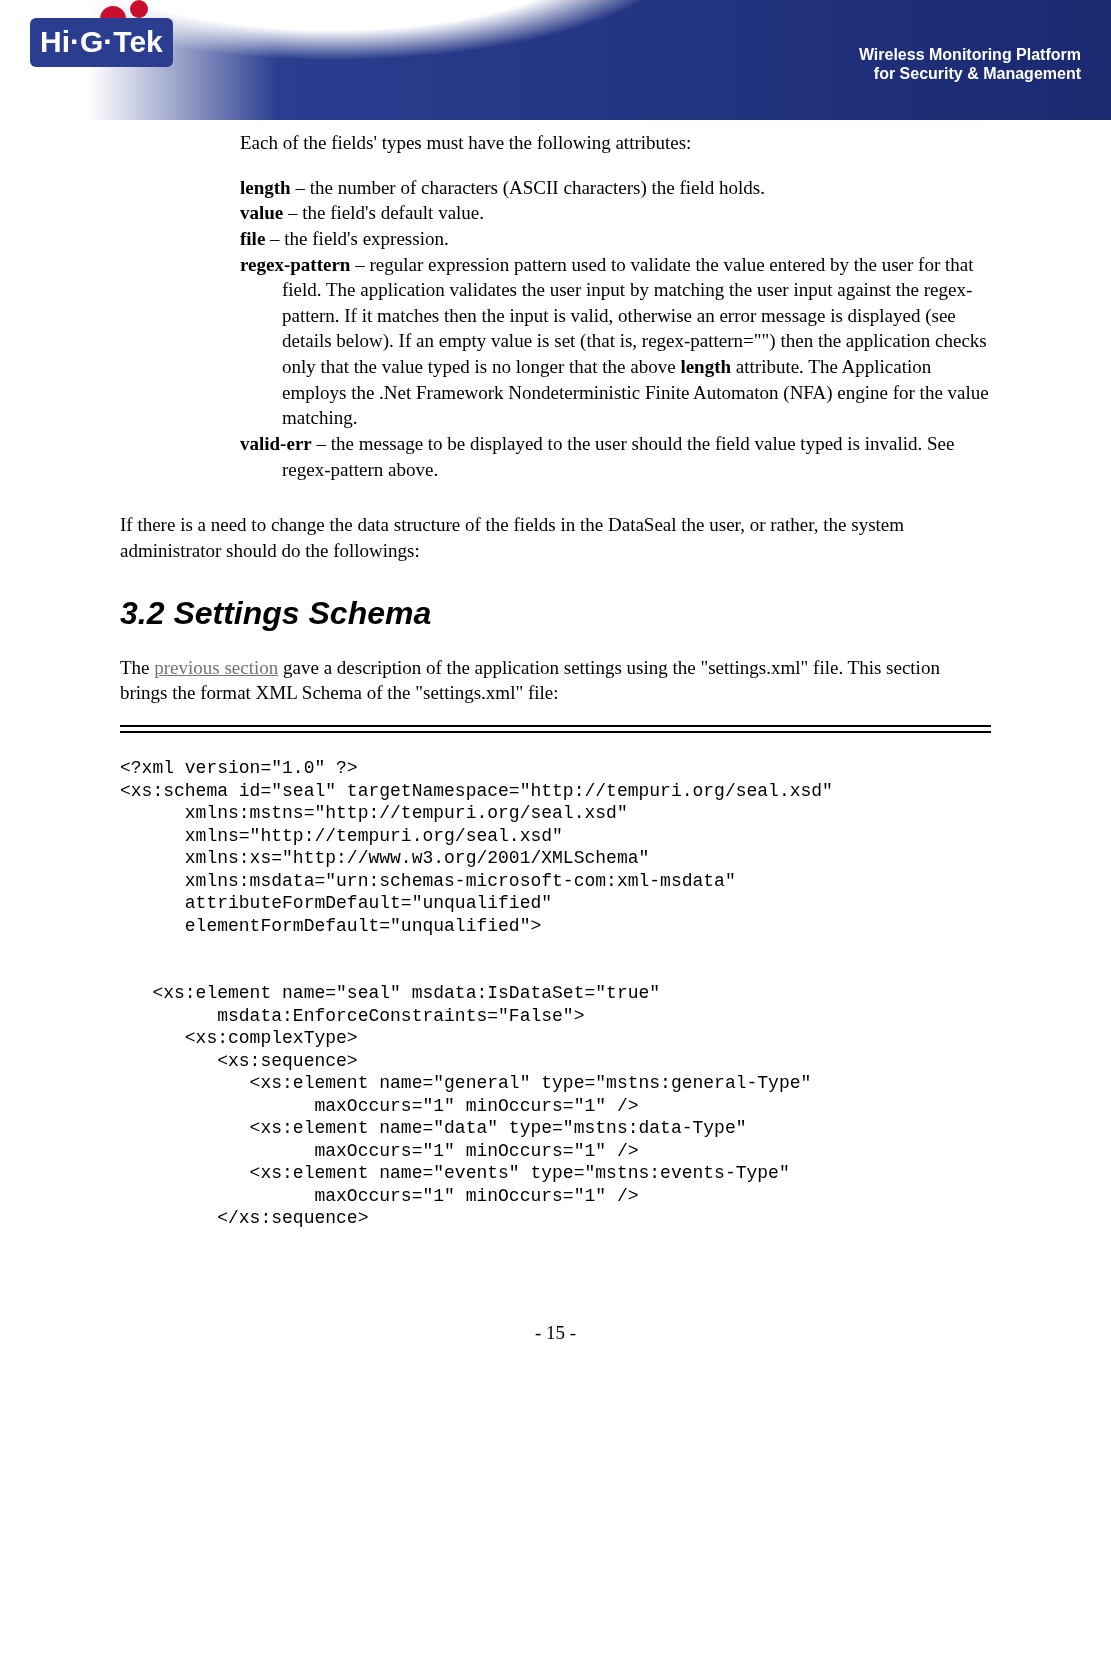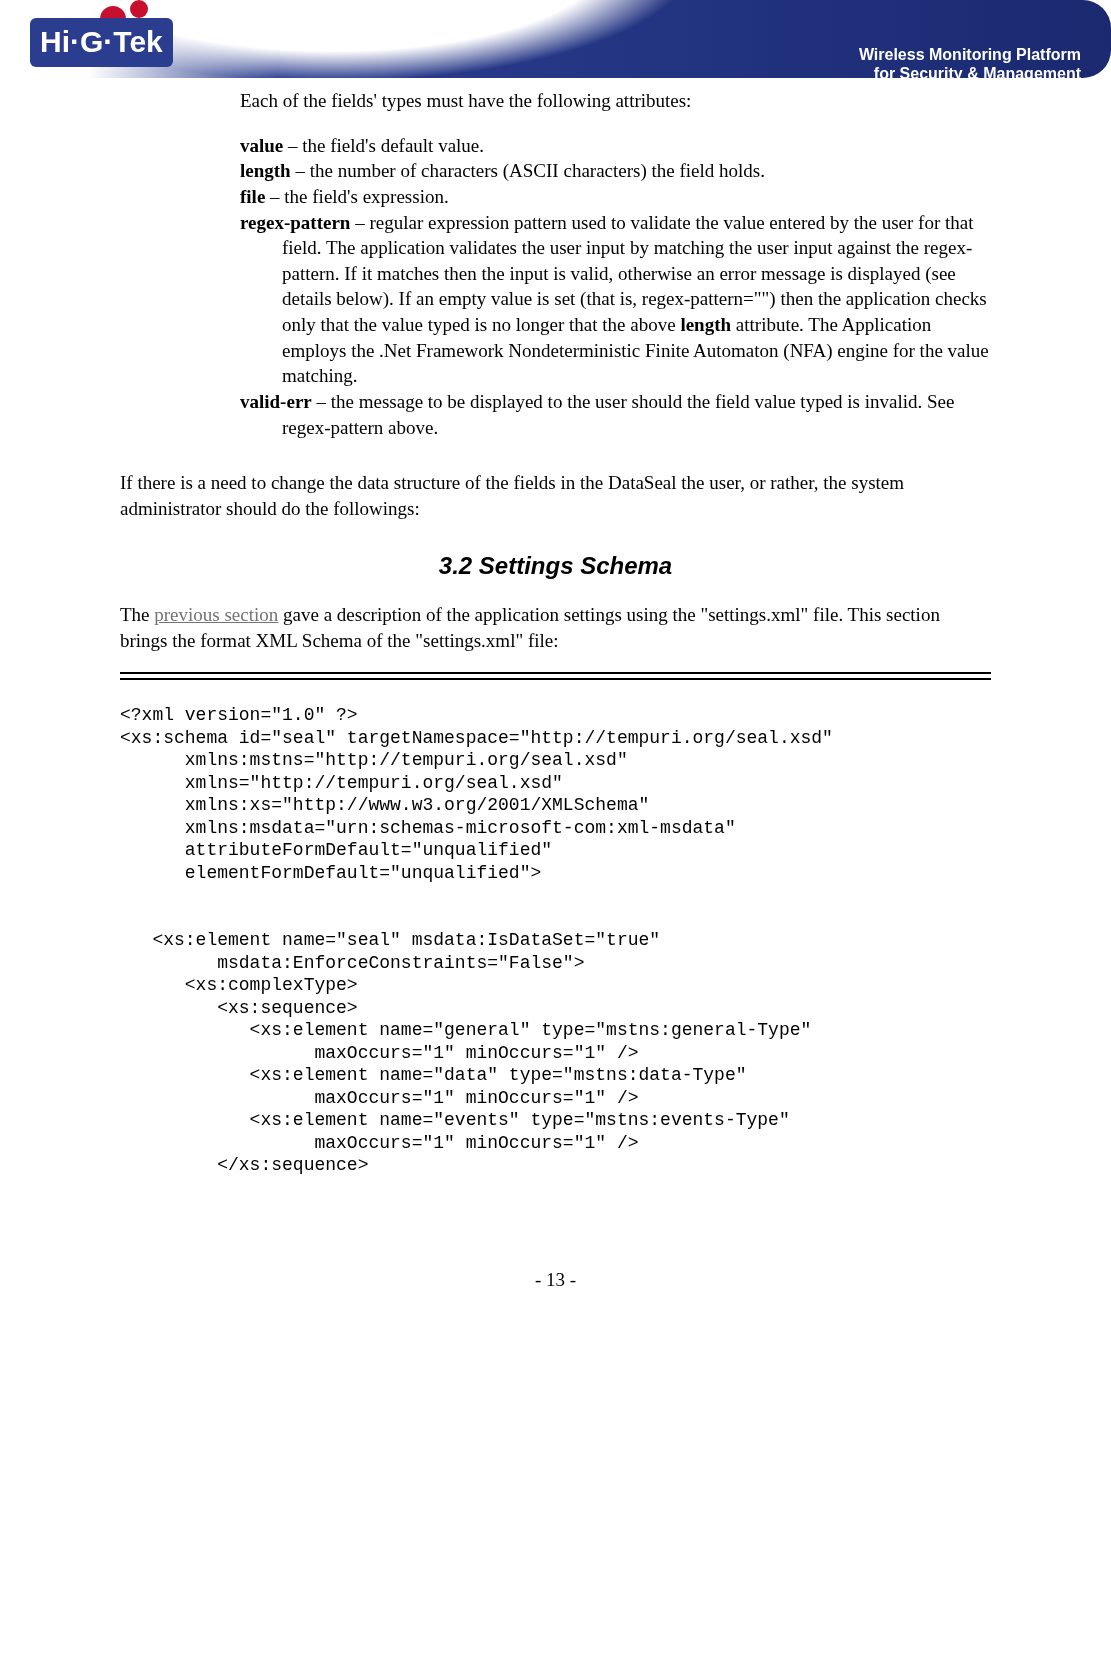--- a/index.html
+++ b/index.html
@@ -6,24 +6,23 @@
     margin: 0;
     font-family: "Times New Roman", serif;
     font-size: 19px;
     line-height: 1.35;
     color: #000;
     background: #fff;
     width: 1111px;
   }
   .banner {
     position: relative;
-    height: 78px;
+    height: 120px;
     background: linear-gradient(to right, #fff 0%, #fff 8%, #2a3d8f 25%, #1a2970 100%);
     overflow: hidden;
-    border-radius: 28px;
   }
   .banner-swoosh {
     position: absolute;
     top: 0; left: 0; right: 0; bottom: 0;
     background: radial-gradient(ellipse 600px 200px at 30% -50%, #fff 45%, rgba(255,255,255,0) 60%);
     pointer-events: none;
   }
   .logo {
     position: absolute;
     left: 30px;
@@ -59,23 +58,22 @@
   .attr-item { margin-bottom: 0; }
   .attr-item .hang { display:block; padding-left: 42px; text-indent:-42px; }
   .bold { font-weight: bold; }
   .section-para { margin-top: 30px; }
   ol.steps { margin: 0 0 0 40px; padding-left: 22px; }
   ol.steps li { padding-left: 8px; }
   h3.section-heading {
     font-family: Arial, sans-serif;
     font-style: italic;
     font-weight: bold;
-    font-size: 24px;
+    font-size: 32px;
     margin: 28px 0 20px 0;
-    text-align: center;
   }
   .link { color: #737373; text-decoration: underline; }
   hr.sep {
     border: none;
     border-top: 2px solid #000;
     border-bottom: 2px solid #000;
     height: 4px;
     margin: 18px 0 24px 0;
   }
   pre.code {
@@ -106,24 +104,24 @@
     <span>for Security &amp; Management</span>
   </div>
 </div>
 
 <div class="page">
 
   <p class="lead-block">Each of the fields' types must have the following attributes:</p>
 
   <div class="attr-block">
     <div class="attr-item">
-        <span class="hang"><span class="bold">value</span><span> – the field's default value.</span></span>
+        <span class="hang"><span class="bold">length</span><span> – the number of characters (ASCII characters)  the field holds.</span></span>
       </div>
     <div class="attr-item">
-        <span class="hang"><span class="bold">length</span><span> – the number of characters (ASCII characters)  the field holds.</span></span>
+        <span class="hang"><span class="bold">value</span><span> – the field's default value.</span></span>
       </div>
     <div class="attr-item">
         <span class="hang"><span class="bold">file</span><span> – the field's expression.</span></span>
       </div>
     <div class="attr-item">
         <span class="hang"><span class="bold">regex-pattern</span><span> – regular expression pattern used to validate the value entered by the user for that field. The application validates the user input by matching the user input against the regex-pattern. If it matches then the input is valid, otherwise an error message is displayed (see details below).  If an empty value is set (that is, regex-pattern="") then the application checks only that the value typed is no longer that the above </span><span class="bold">length</span><span> attribute. The Application employs the .Net Framework Nondeterministic Finite Automaton (NFA) engine for the value matching.</span></span>
       </div>
     <div class="attr-item">
         <span class="hang"><span class="bold">valid-err</span><span> – the message to be displayed to the user should the field value typed is invalid. See regex-pattern above.</span></span>
       </div>
@@ -156,13 +154,13 @@
             &lt;xs:element name="general" type="mstns:general-Type"
                   maxOccurs="1" minOccurs="1" /&gt;
             &lt;xs:element name="data" type="mstns:data-Type"
                   maxOccurs="1" minOccurs="1" /&gt;
             &lt;xs:element name="events" type="mstns:events-Type"
                   maxOccurs="1" minOccurs="1" /&gt;
          &lt;/xs:sequence&gt;</pre>
 
 </div>
 
-<div class="footer">- 13 -</div>
+<div class="footer">- 15 -</div>
 
 </body></html>

